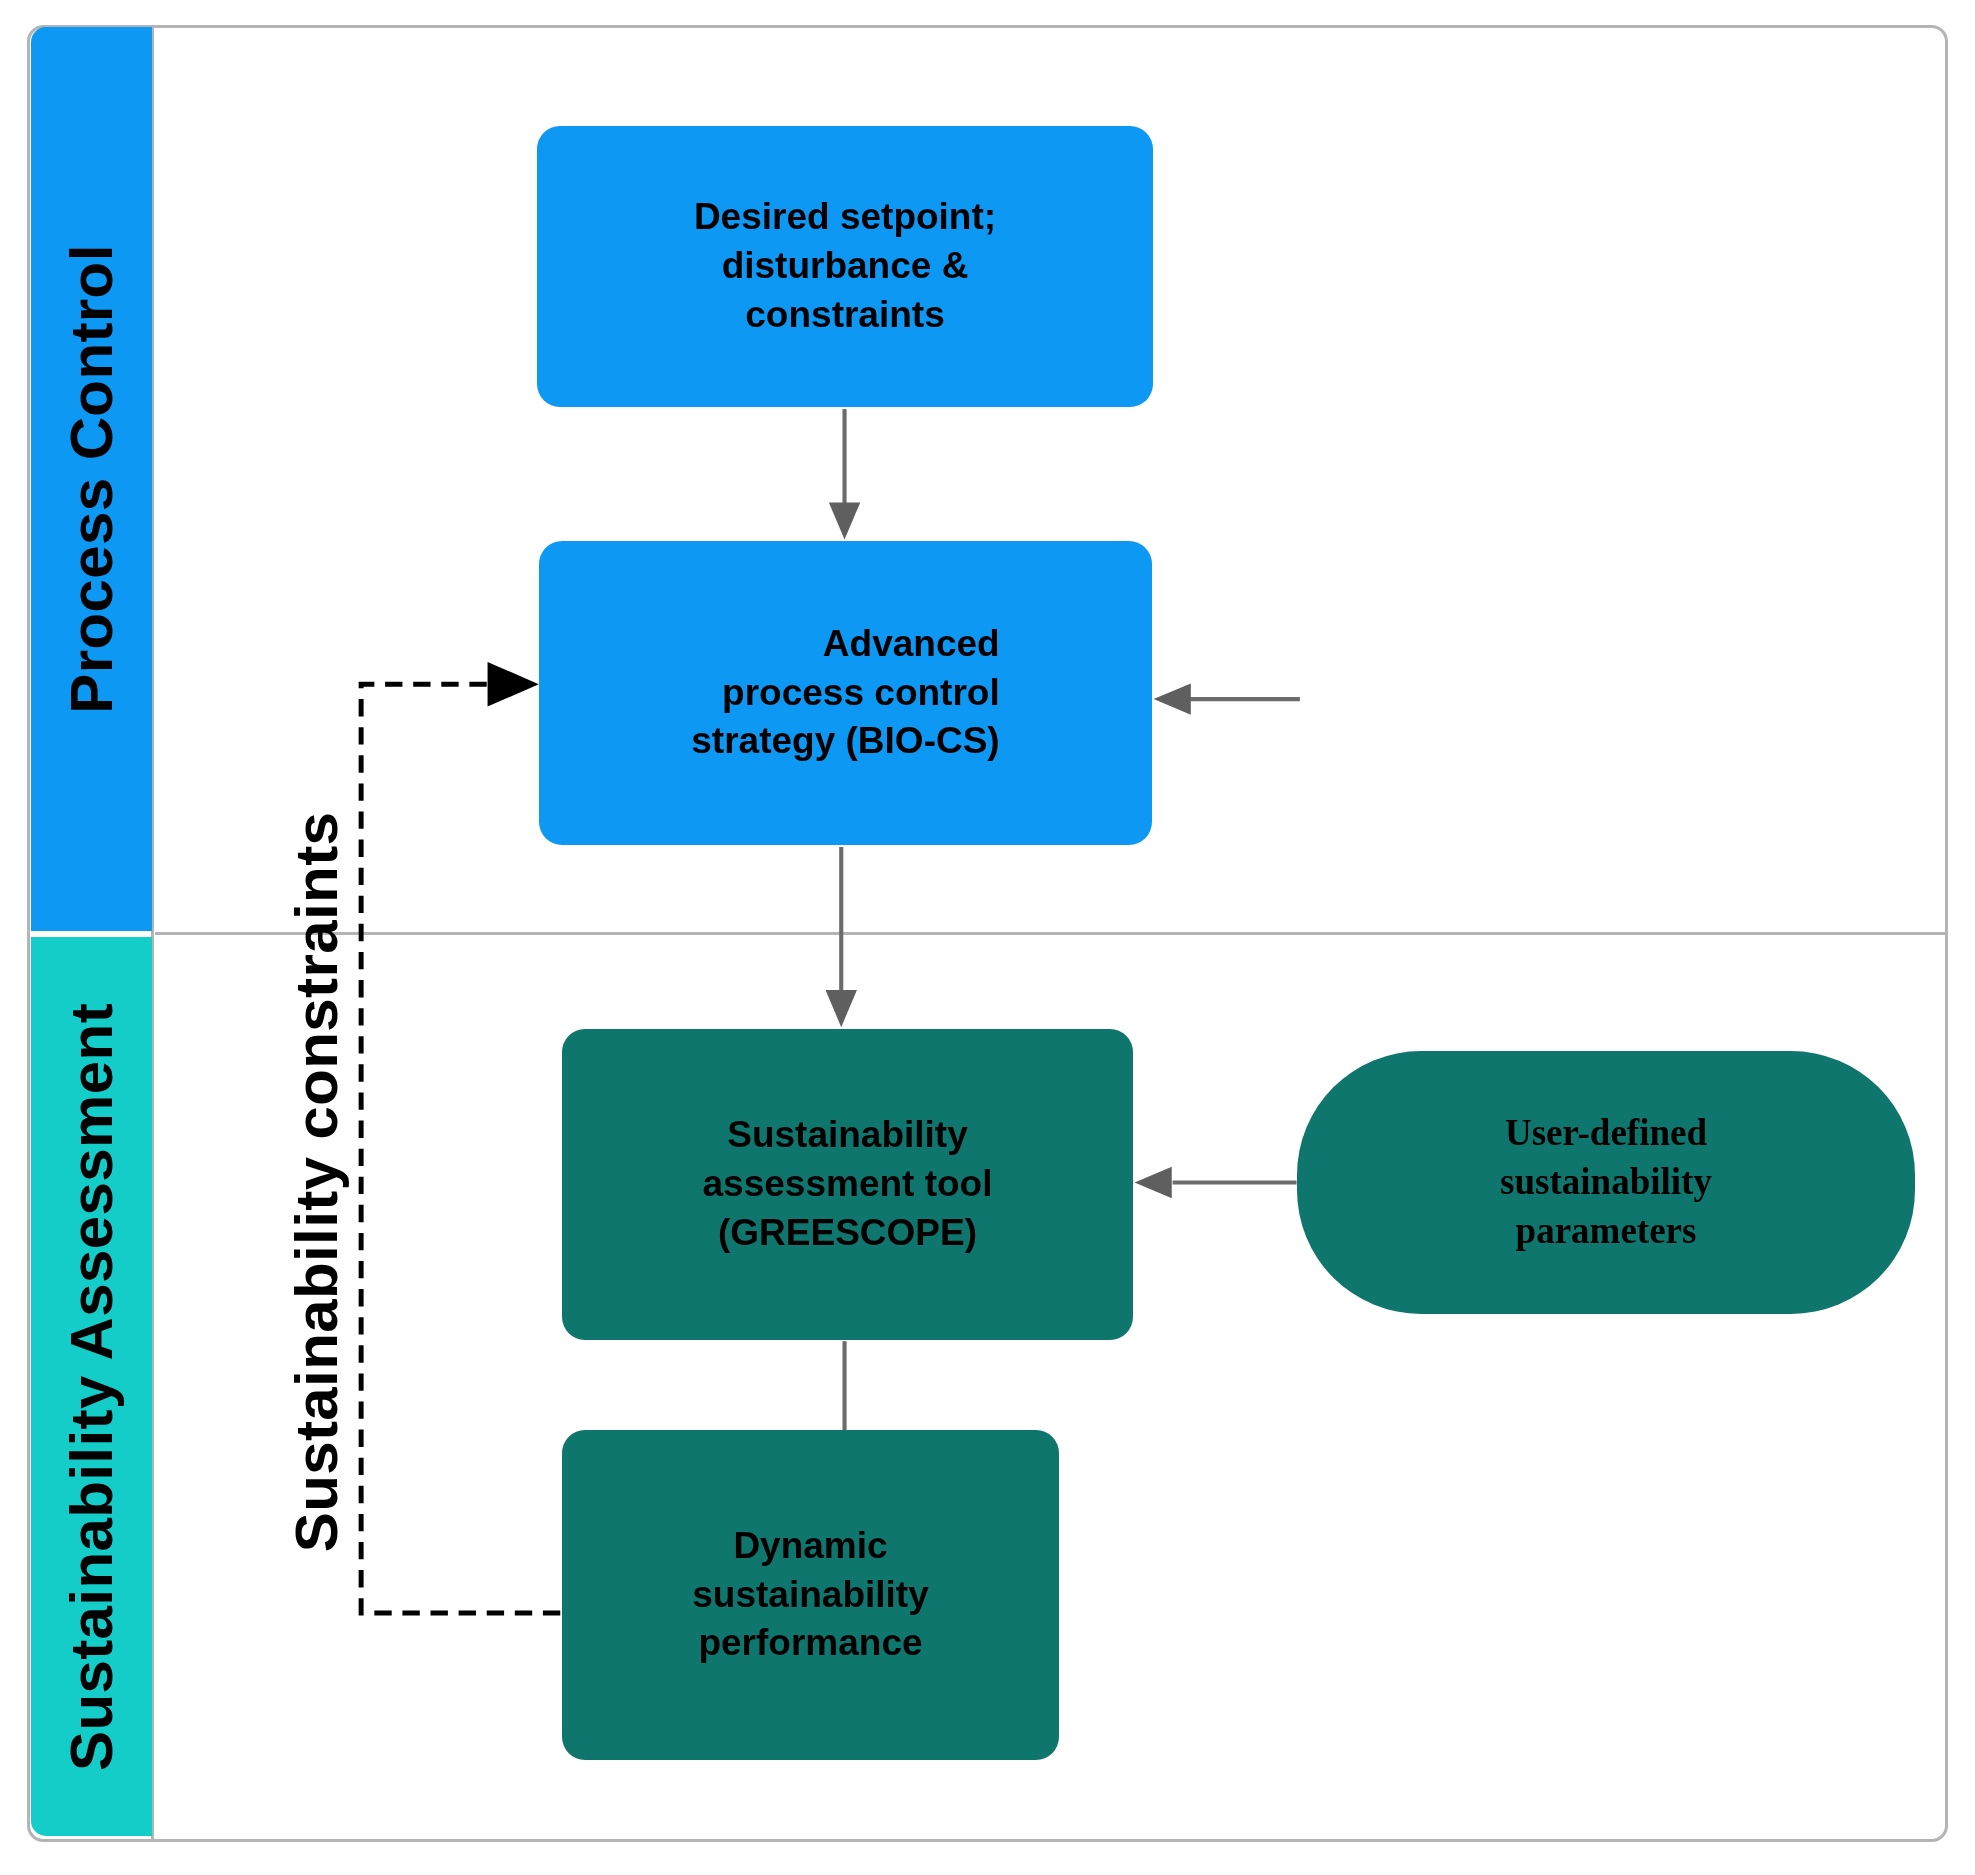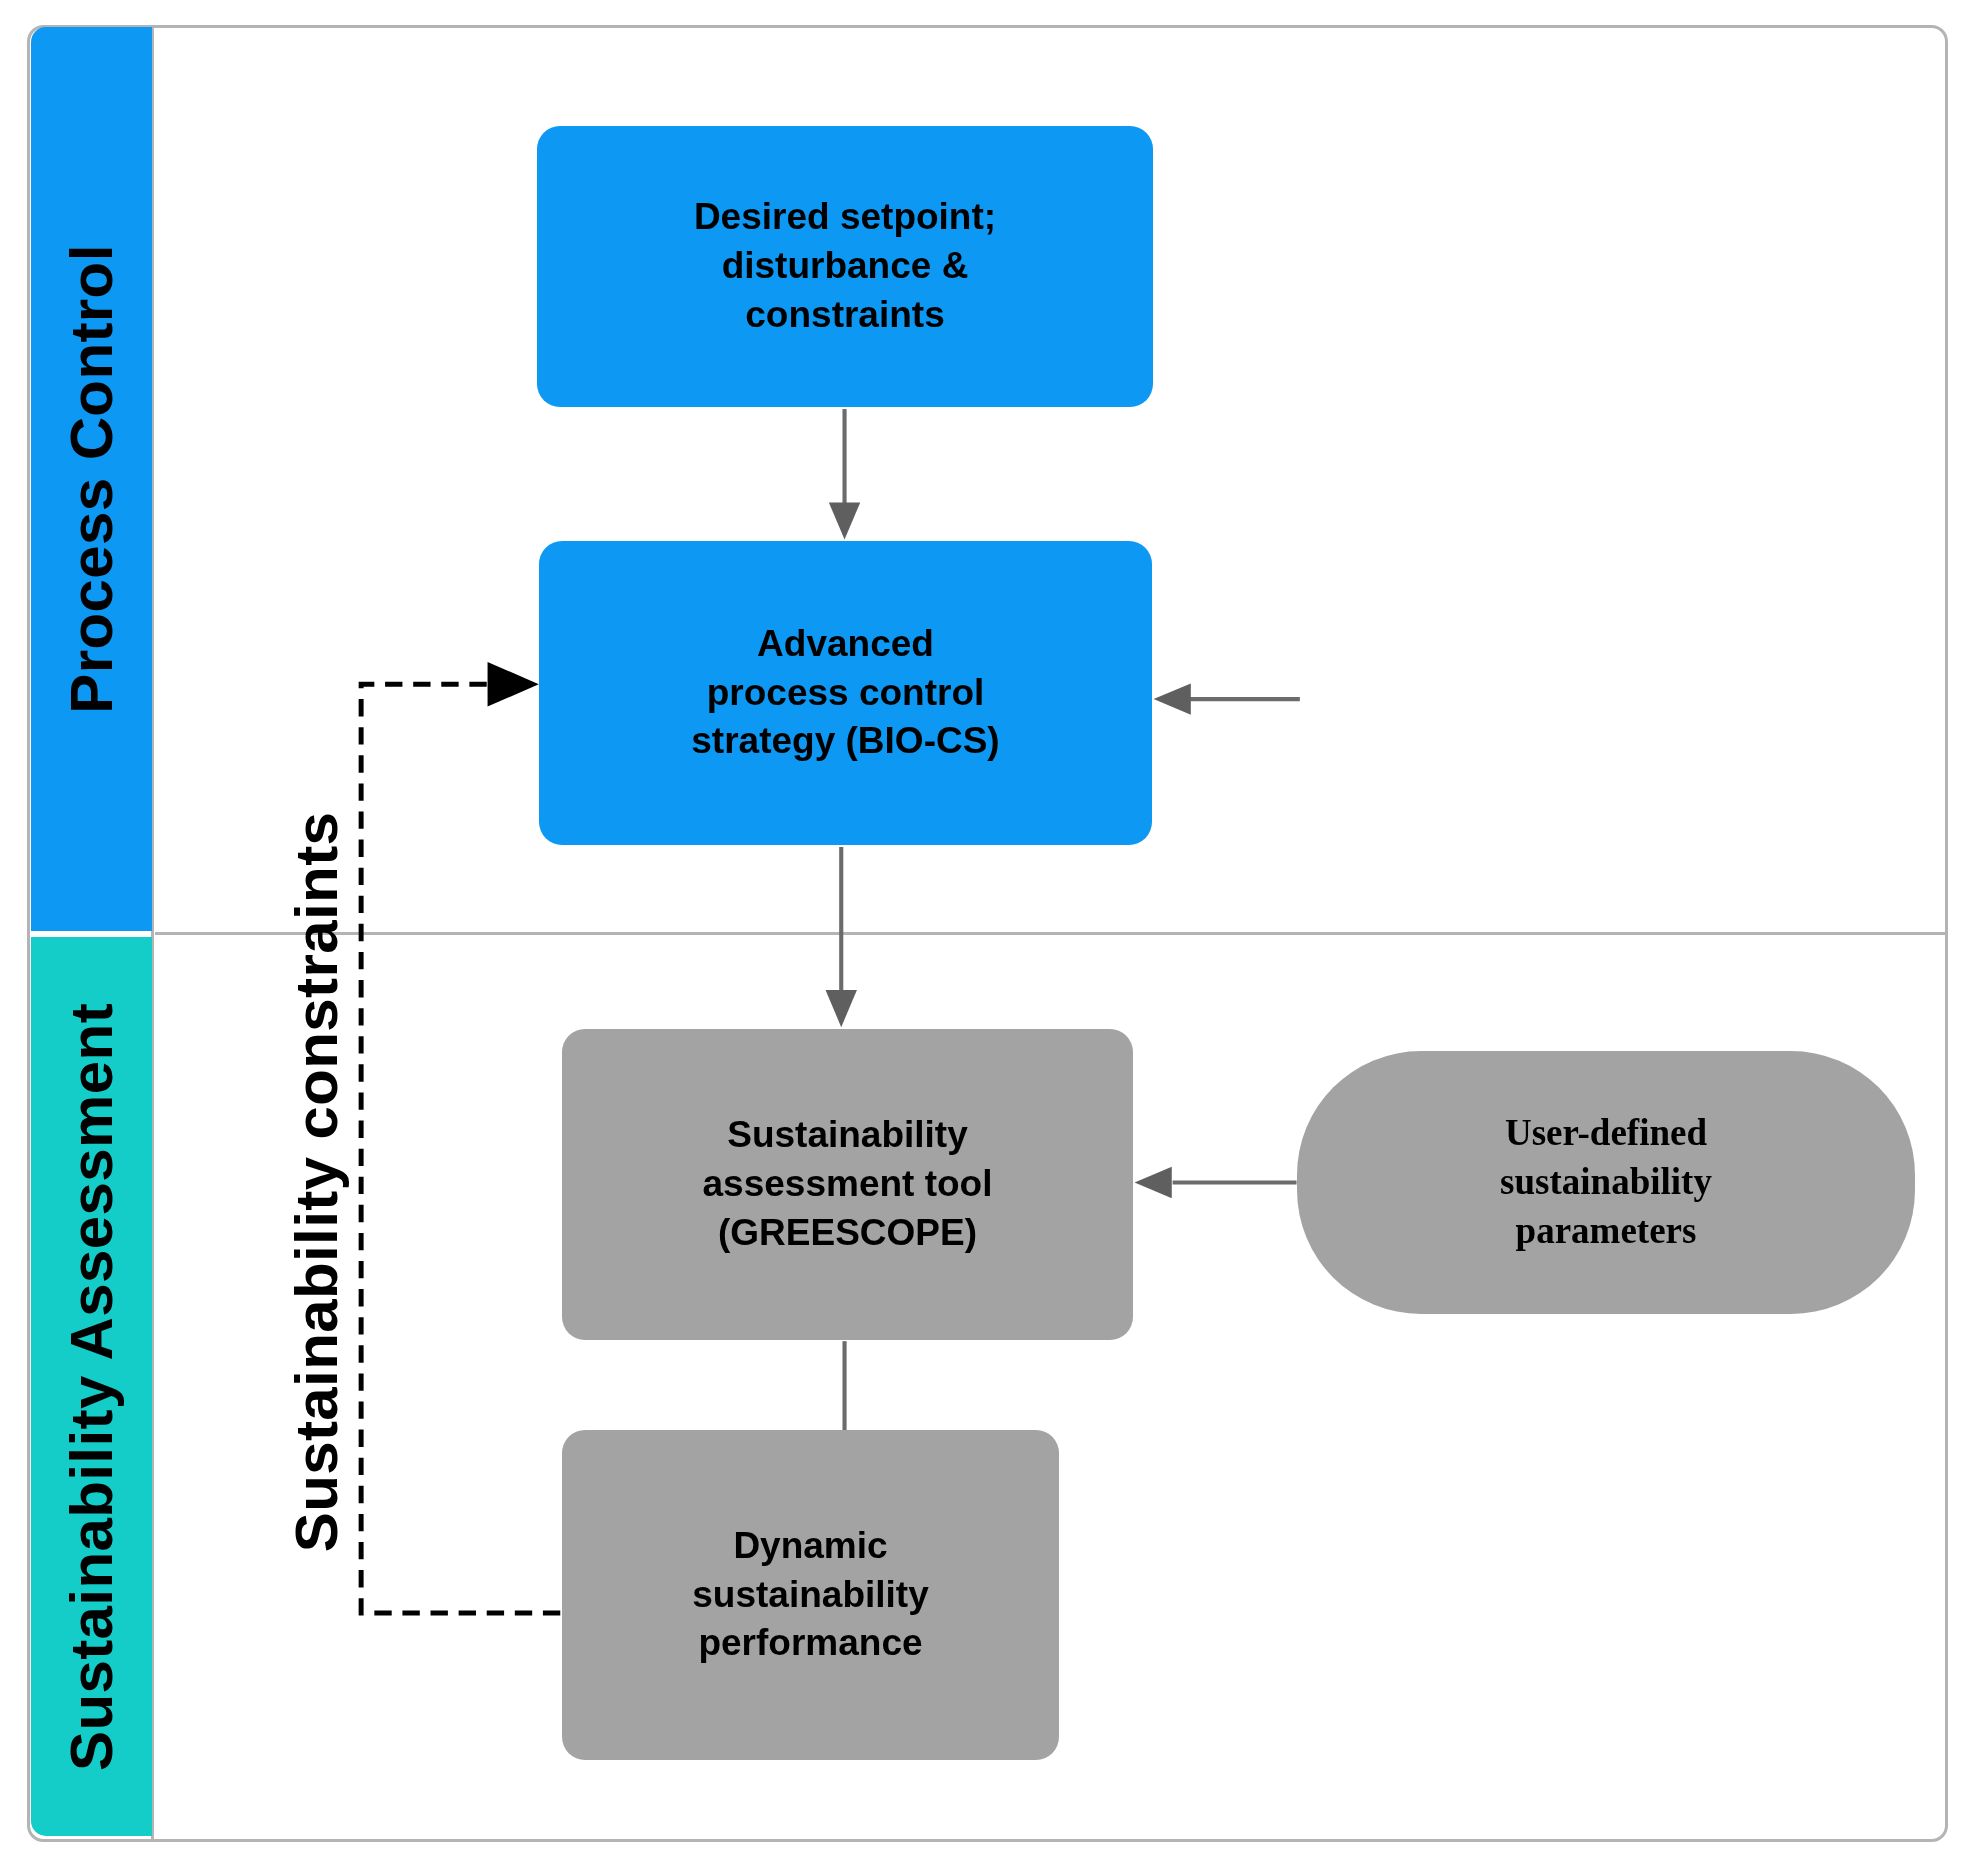--- a/index.html
+++ b/index.html
@@ -19,21 +19,21 @@
   .vlabel{
     position:absolute;transform:translate(-50%,-50%) rotate(-90deg);
     white-space:nowrap;font-size:60px;line-height:1;letter-spacing:0.4px;
   }
   .node{
     position:absolute;display:flex;align-items:center;justify-content:center;
     text-align:center;white-space:pre-line;font-size:37px;line-height:1.32;
     border-radius:23px;box-sizing:border-box;padding:8.3px;
   }
   .blue{background:#0d98f4;}
-  .cyan{background:#a3a3a3;}
+  .cyan{background:#0f766e;}
   .stadium{border-radius:124px;}
   #connectors{position:absolute;left:0;top:0;pointer-events:none;}
 </style>
 </head>
 <body>
 
 <div id="stage">
 
   <div class="frame"></div>
   <div class="vdivider"></div>
@@ -68,21 +68,21 @@
     <g>
       <polyline points="678,1952 437,1952 437,828 592,828" fill="none" stroke="#000000" stroke-width="6" stroke-dasharray="21 13"></polyline>
       <polygon points="652,828 590,801 590,855" fill="#000000"></polygon>
     </g>
   </svg>
 
   <div class="node blue" style="left:537px;top:126px;width:616px;height:281px;">Desired setpoint;
 disturbance &amp;
 constraints</div>
 
-  <div class="node blue" style="left:539px;top:541px;width:613px;height:304px;">Advanced
+  <div class="node blue" style="left:539px;top:541px;width:613px;height:304px;text-align:right;">Advanced
 process control
 strategy (BIO-CS)</div>
 
 
   <div class="node cyan" style="left:562px;top:1029px;width:571px;height:311px;">Sustainability
 assessment tool
 (GREESCOPE)</div>
 
   <div class="node cyan stadium" style="left:1297px;top:1051px;width:618px;height:263px;font-family:Liberation Serif, serif;">User-defined
 sustainability

